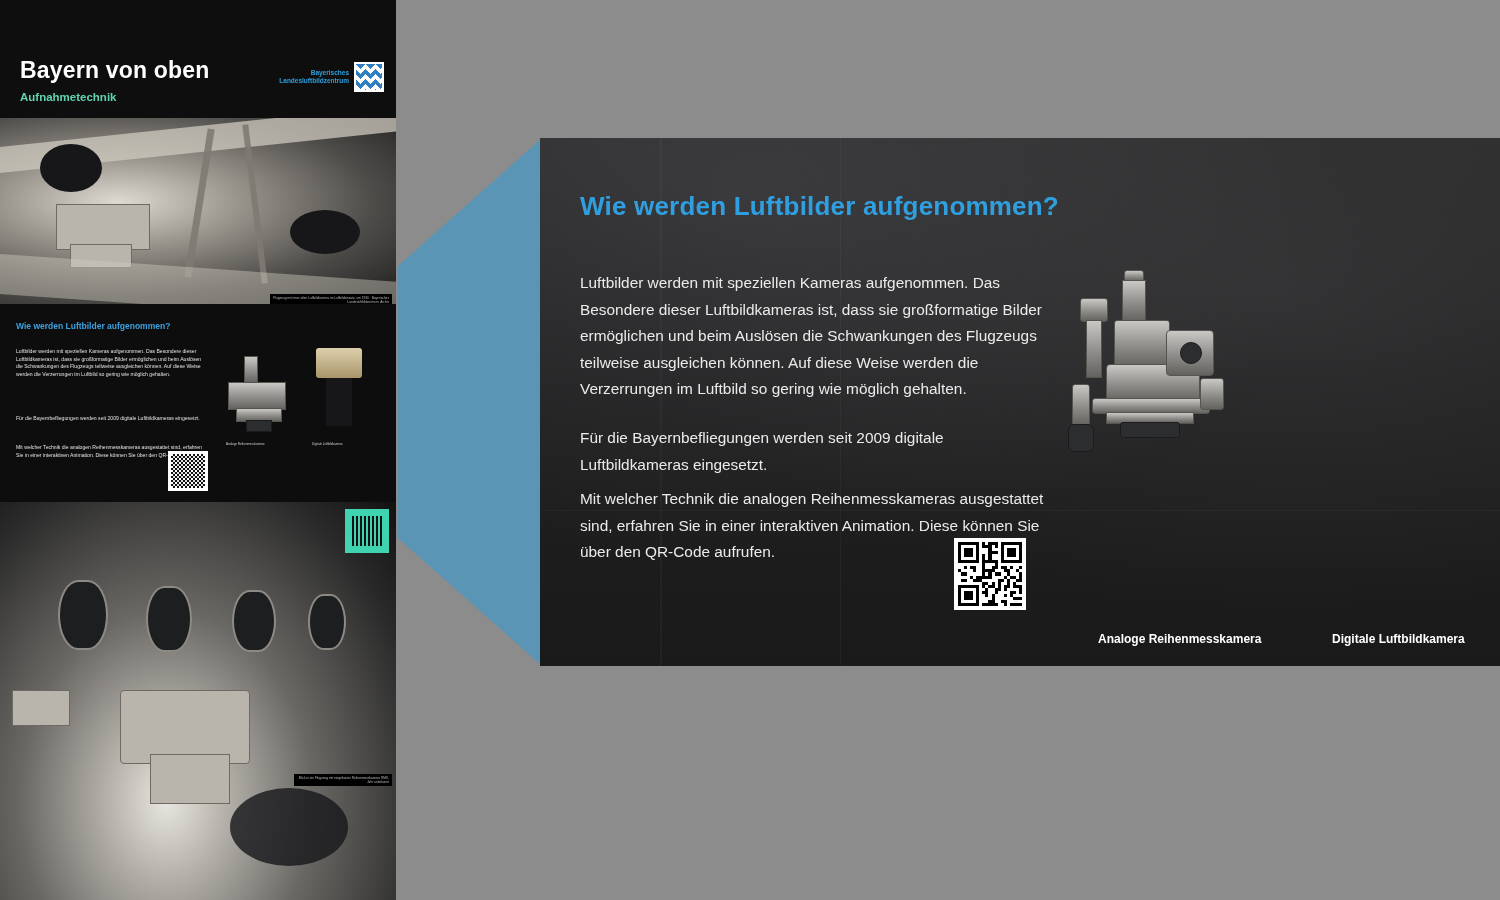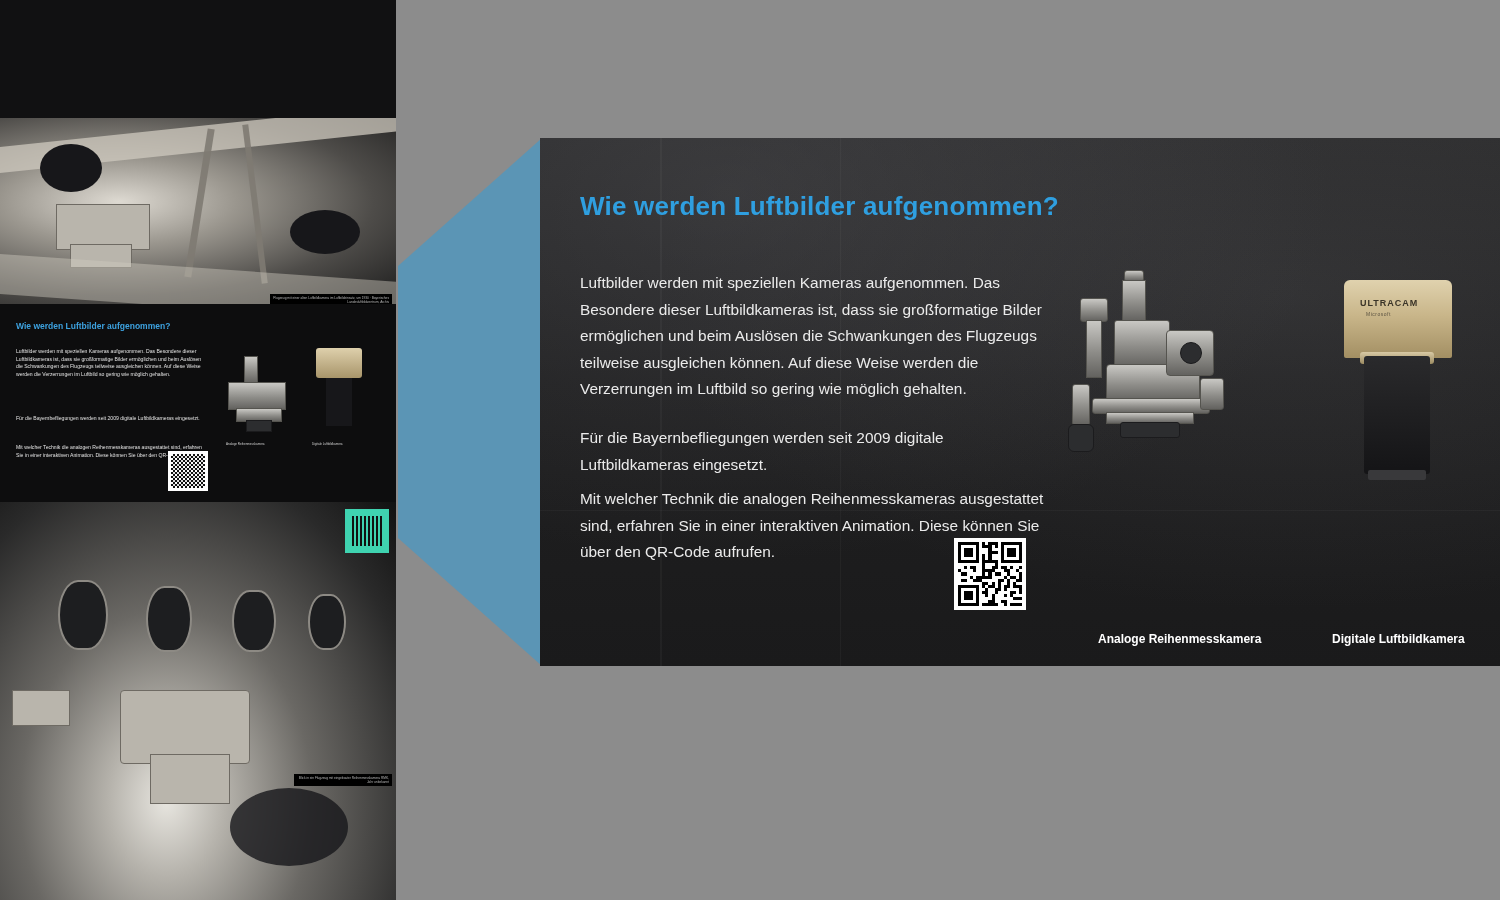--- a/index.html
+++ b/index.html
@@ -321,20 +321,34 @@
     width: 58px; height: 10px;
     background: #39393b;
     border-radius: 2px;
   }
 </style>
 </head>
 <body>
 
 <div id="poster">
 
+  <div id="poster-header">
+    <div class="poster-title">Bayern von oben</div>
+    <div class="poster-subtitle">Aufnahmetechnik</div>
+
+    <div class="logo-box">
+      <div class="logo-text">
+        <div>Bayerisches</div>
+        <div>Landesluftbildzentrum</div>
+      </div>
+      <div class="logo-crest">
+        <div class="diamonds"></div>
+      </div>
+    </div>
+  </div>
 
   <div id="poster-photo-top">
     <div class="plane-wing" style="left:-10px;top:8px;width:420px;height:26px;transform:rotate(-6deg);"></div>
     <div class="plane-strut" style="left:196px;top:10px;width:7px;height:150px;transform:rotate(9deg);"></div>
     <div class="plane-strut" style="left:252px;top:6px;width:6px;height:160px;transform:rotate(-7deg);"></div>
     <div class="dark-blob" style="left:40px;top:26px;width:62px;height:48px;"></div>
     <div class="cam-block" style="left:56px;top:86px;width:92px;height:44px;"></div>
     <div class="cam-block" style="left:70px;top:126px;width:60px;height:22px;"></div>
     <div class="dark-blob" style="left:290px;top:92px;width:70px;height:44px;"></div>
     <div class="plane-wing" style="left:-20px;top:150px;width:440px;height:40px;transform:rotate(4deg);opacity:.45;"></div>
@@ -405,28 +419,20 @@
     <div class="ca-part" style="left:104px;top:62px;width:46px;height:44px;border-radius:4px;"></div>
     <div class="ca-dark" style="left:118px;top:74px;width:20px;height:20px;border-radius:50%;"></div>
     <div class="ca-part" style="left:30px;top:130px;width:116px;height:14px;border-radius:3px;"></div>
     <div class="ca-part" style="left:44px;top:144px;width:86px;height:10px;"></div>
     <div class="ca-dark" style="left:58px;top:154px;width:58px;height:14px;border-radius:3px;"></div>
     <div class="ca-part" style="left:10px;top:116px;width:16px;height:40px;border-radius:3px;"></div>
     <div class="ca-dark" style="left:6px;top:156px;width:24px;height:26px;border-radius:6px;"></div>
     <div class="ca-part" style="left:138px;top:110px;width:22px;height:30px;border-radius:3px;"></div>
   </div>
 
-  <div id="cam-digital">
-    <div class="cd-top"></div>
-    <div class="cd-label">ULTRACAM</div>
-    <div class="cd-sub">Microsoft</div>
-    <div class="cd-ring"></div>
-    <div class="cd-body"></div>
-    <div class="cd-foot"></div>
-  </div>
 
   <div class="cam-caption" style="left:558px;top:494px;">Analoge Reihenmesskamera</div>
   <div class="cam-caption" style="left:792px;top:494px;">Digitale Luftbildkamera</div>
 
   <div id="qr-big">
     <div class="qrgrid" id="qrgrid">
         <i></i>
         <i></i>
         <i></i>
         <i></i>

